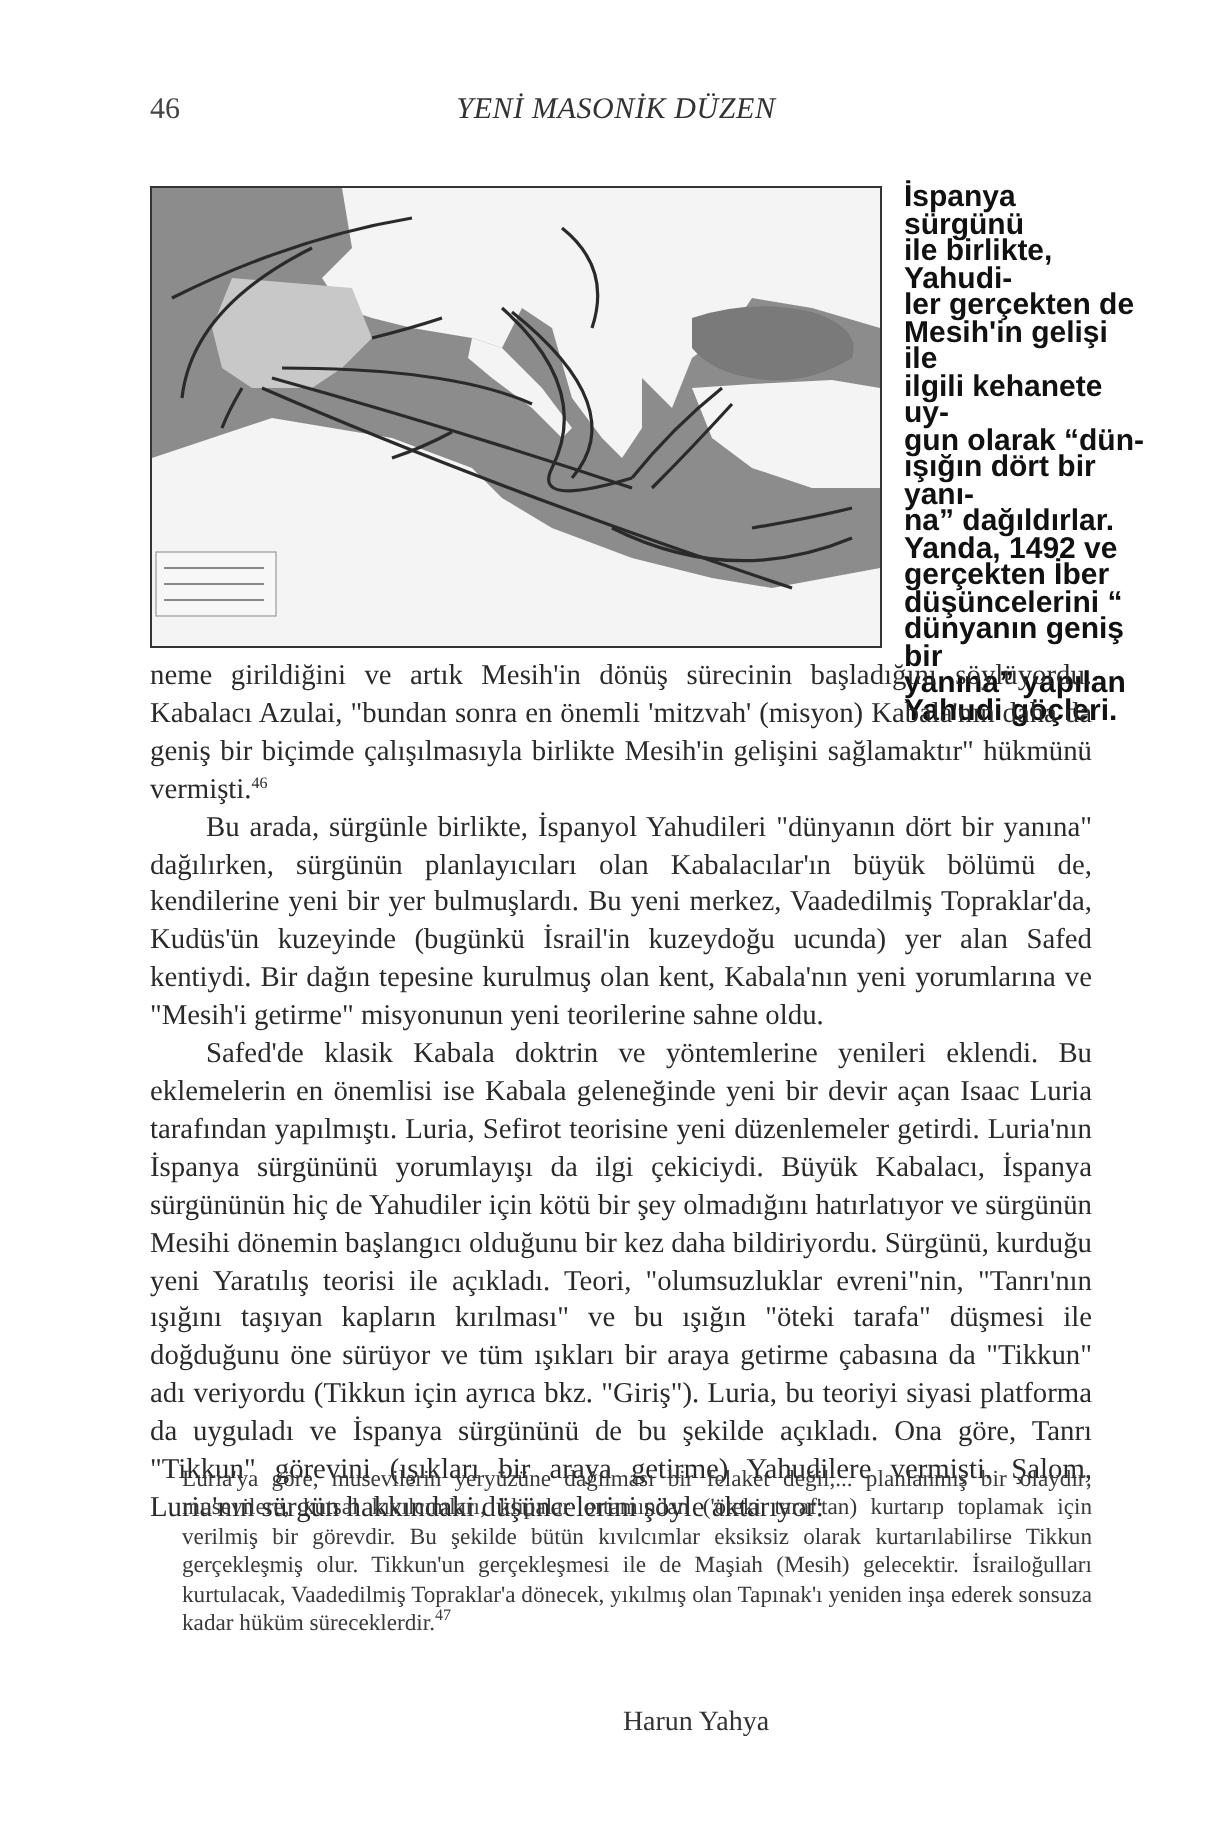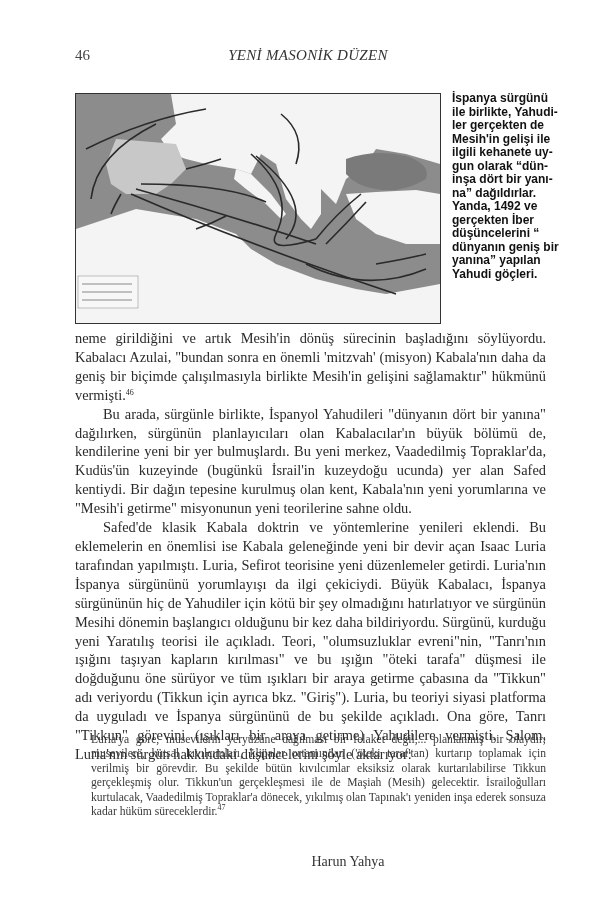--- a/index.html
+++ b/index.html
@@ -6,21 +6,21 @@
   body { width:616px; height:912px; position:relative; overflow:hidden;
          font-family:"Liberation Serif","DejaVu Serif",serif; color:#2b2b2b; }
   .page-number { position:absolute; left:75px; top:47px; font-size:15px; color:#444; }
   .running-head { position:absolute; left:0; width:616px; top:47px; text-align:center;
                   font-size:15px; letter-spacing:0.3px; color:#333;font-style:italic; }
   .map-frame { position:absolute; left:75px; top:93px; width:364px; height:229px;
                border:1.5px solid #333; background:#f2f2f2; overflow:hidden; }
   .map-frame svg { display:block; width:100%; height:100%; }
   .caption { position:absolute; left:452px; top:92px; width:120px;
              font-family:"Liberation Sans","DejaVu Sans",sans-serif; font-weight:bold;
-             font-size:12px; line-height:13.5px; color:#111; }
+             font-size:15px; line-height:13.5px; color:#111; }
   .body-text { position:absolute; left:75px; top:329px; width:471px;
                font-size:14.4px; line-height:18.9px; text-align:justify; color:#2a2a2a; }
   .body-text p { margin:0; }
   .body-text p.indent { text-indent:28px; }
   sup { font-size:8px; vertical-align:5px; line-height:0; }
   .quote { position:absolute; left:91px; top:733px; width:455px;
            font-size:11.6px; line-height:14.4px; text-align:justify; color:#3a3a3a; }
   .quote p { margin:0; }
   .footer { position:absolute; left:0; width:616px; top:854px; text-align:center;
             font-size:14px; color:#333;padding-left:40px; }
@@ -77,21 +77,21 @@
   </svg>
 </div>
 
 <div class="caption">
   <div>İspanya sürgünü</div>
   <div>ile birlikte, Yahudi-</div>
   <div>ler gerçekten de</div>
   <div>Mesih'in gelişi ile</div>
   <div>ilgili kehanete uy-</div>
   <div>gun olarak “dün-</div>
-  <div>inşa dört bir yanı-</div>
+  <div>ışığın dört bir yanı-</div>
   <div>na” dağıldırlar.</div>
   <div>Yanda, 1492 ve</div>
   <div>gerçekten İber</div>
   <div>düşüncelerini “</div>
   <div>dünyanın geniş bir</div>
   <div>yanına” yapılan</div>
   <div>Yahudi göçleri.</div>
 </div>
 
 <div class="body-text">

